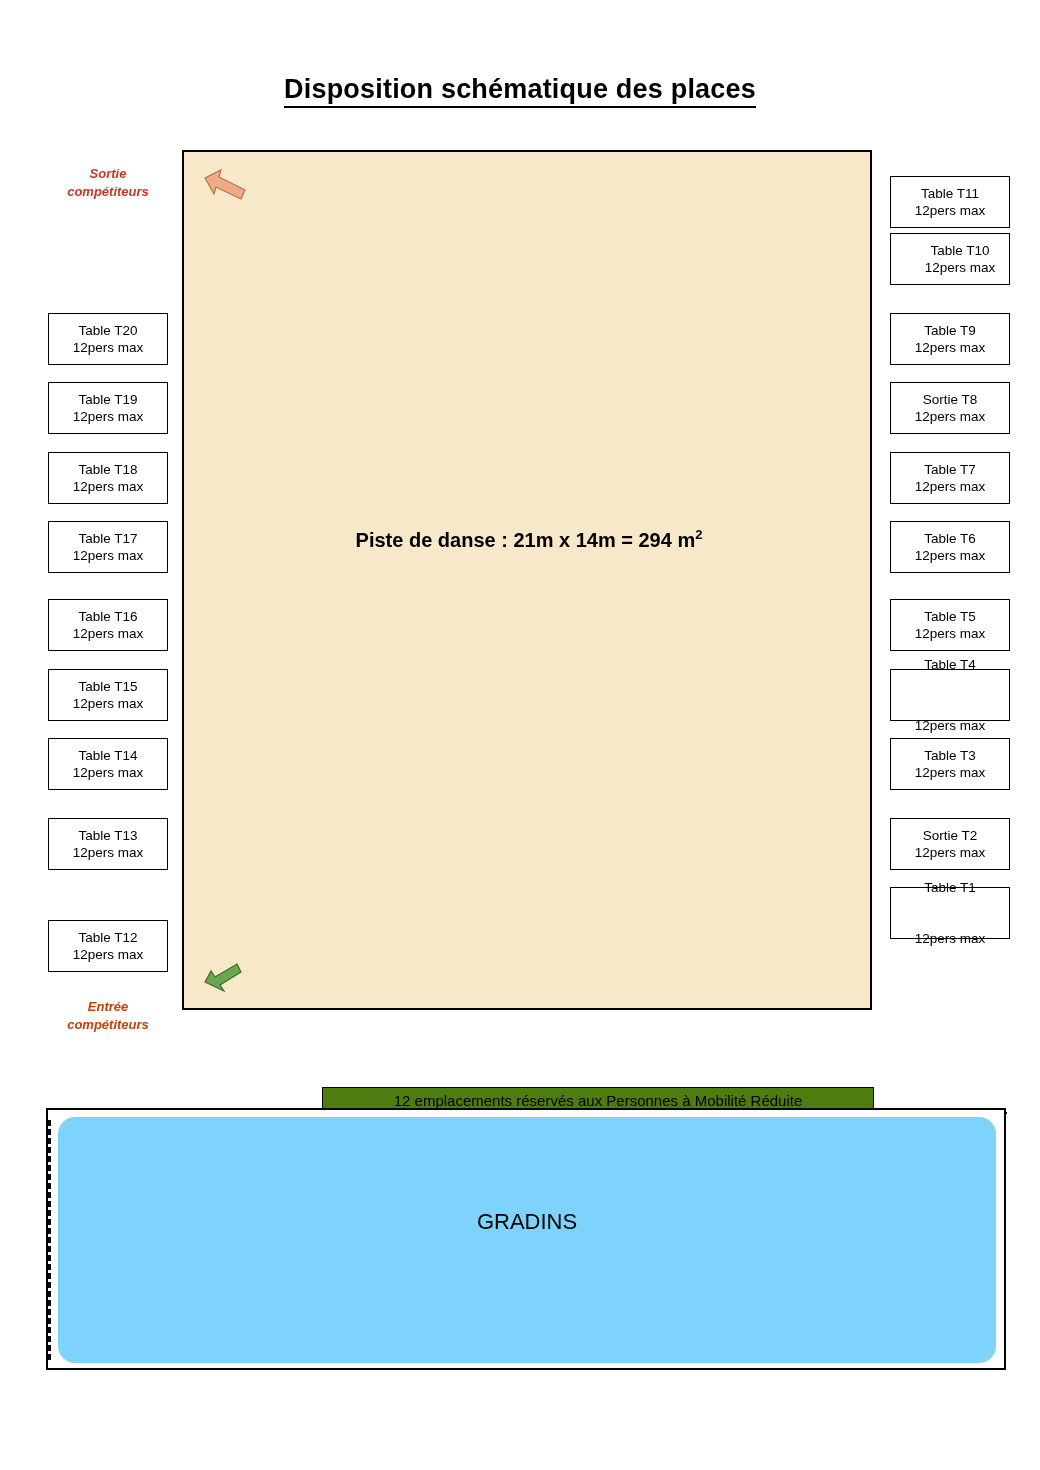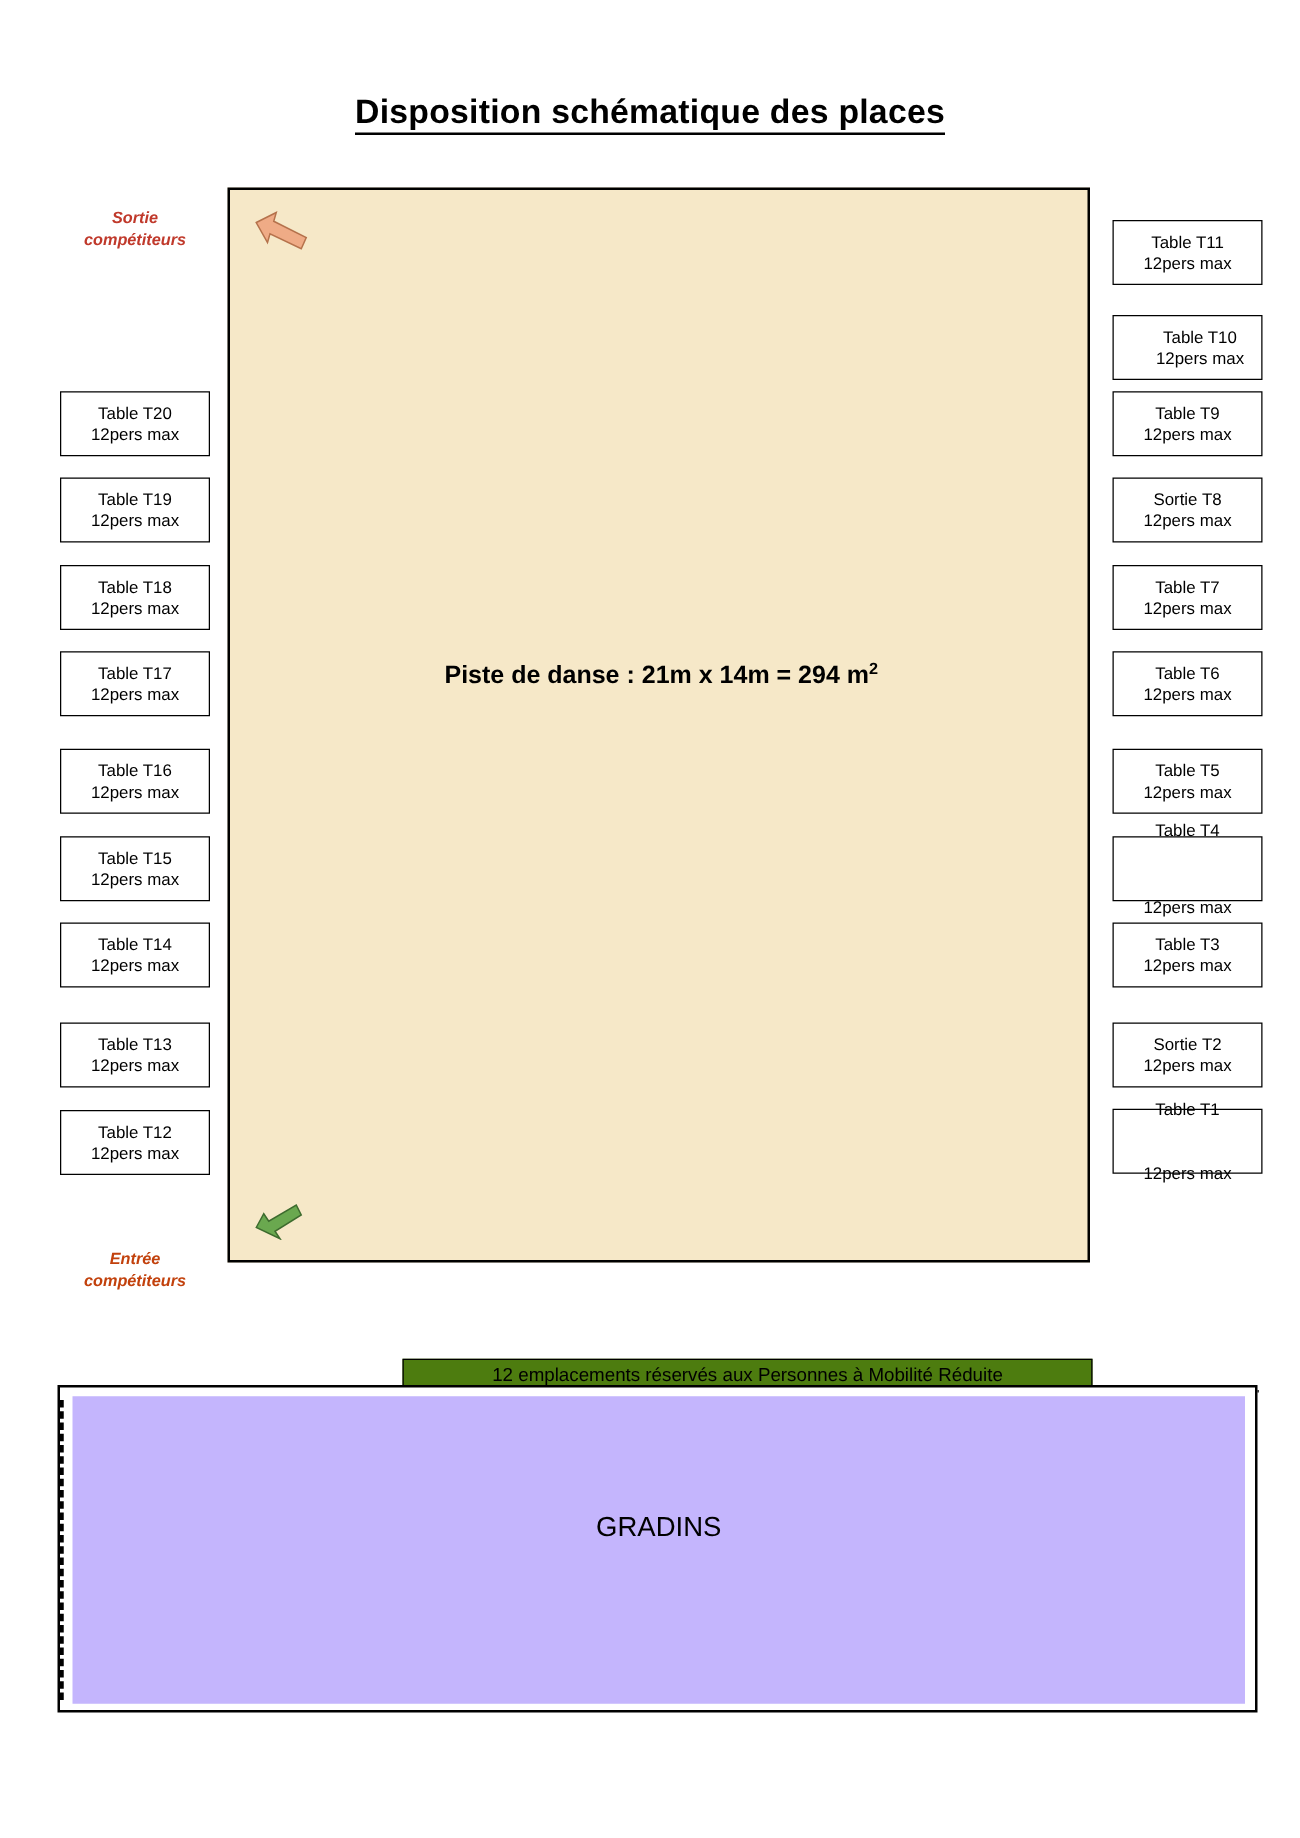--- a/index.html
+++ b/index.html
@@ -131,22 +131,23 @@
     border: 2px solid #000000;
     background: #ffffff;
     box-sizing: border-box;
   }
   .gradins-inner {
     position: absolute;
     left: 10px;
     top: 7px;
     width: 938px;
     height: 246px;
-    background: #c4b5fd;
-    box-sizing: border-box;
+    background: #7dd3fc;
+    box-sizing: border-box;
+    border-radius: 17px;
   }
   .gradins-dashed {
     position: absolute;
     left: 48px;
     top: 1120px;
     height: 240px;
     border-left: 3px dashed #000000;
   }
   .gradins-text {
     position: absolute;
@@ -195,21 +196,21 @@
   </div>
   <div class="flow-label entry" style="left:28px; top:998px;">
     <div>Entrée</div>
     <div>compétiteurs</div>
   </div>
 
   <div class="table-box" style="left:890px; top:176px;">
     <div class="t-name">Table T11</div>
     <div class="t-cap">12pers max</div>
   </div>
-  <div class="table-box" style="left:890px; top:252px;padding-left:20px;">
+  <div class="table-box" style="left:890px; top:233px;padding-left:20px;">
     <div class="t-name">Table T10</div>
     <div class="t-cap">12pers max</div>
   </div>
   <div class="table-box" style="left:890px; top:313px;">
     <div class="t-name">Table T9</div>
     <div class="t-cap">12pers max</div>
   </div>
   <div class="table-box" style="left:890px; top:382px;">
     <div class="t-name">Sortie T8</div>
     <div class="t-cap">12pers max</div>
@@ -268,21 +269,21 @@
     <div class="t-cap">12pers max</div>
   </div>
   <div class="table-box" style="left:48px; top:738px;">
     <div class="t-name">Table T14</div>
     <div class="t-cap">12pers max</div>
   </div>
   <div class="table-box" style="left:48px; top:818px;">
     <div class="t-name">Table T13</div>
     <div class="t-cap">12pers max</div>
   </div>
-  <div class="table-box" style="left:48px; top:888px;">
+  <div class="table-box" style="left:48px; top:920px;">
     <div class="t-name">Table T12</div>
     <div class="t-cap">12pers max</div>
   </div>
 
   <div class="pmr-band">
     <span>12 emplacements réservés aux Personnes à Mobilité Réduite</span>
   </div>
   <div class="pmr-underline"></div>
 
   <div class="gradins">

